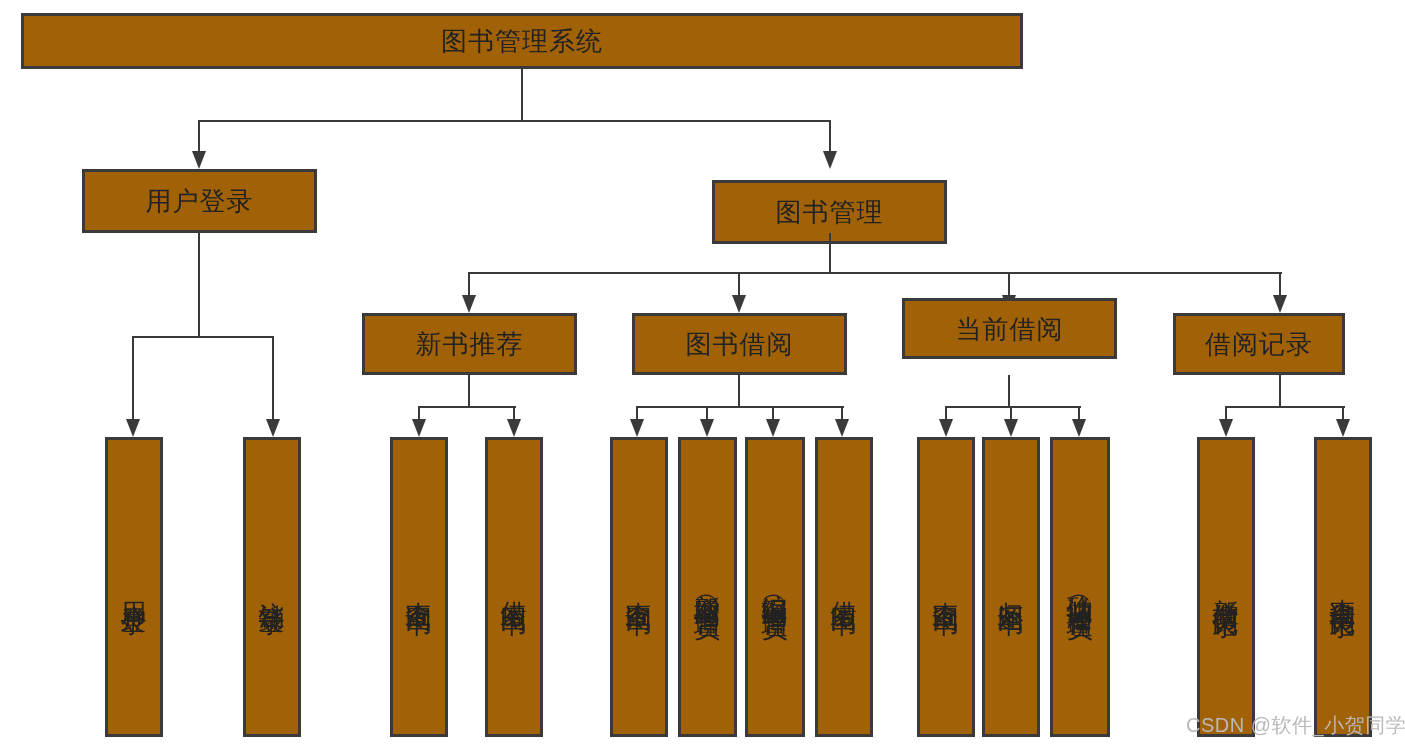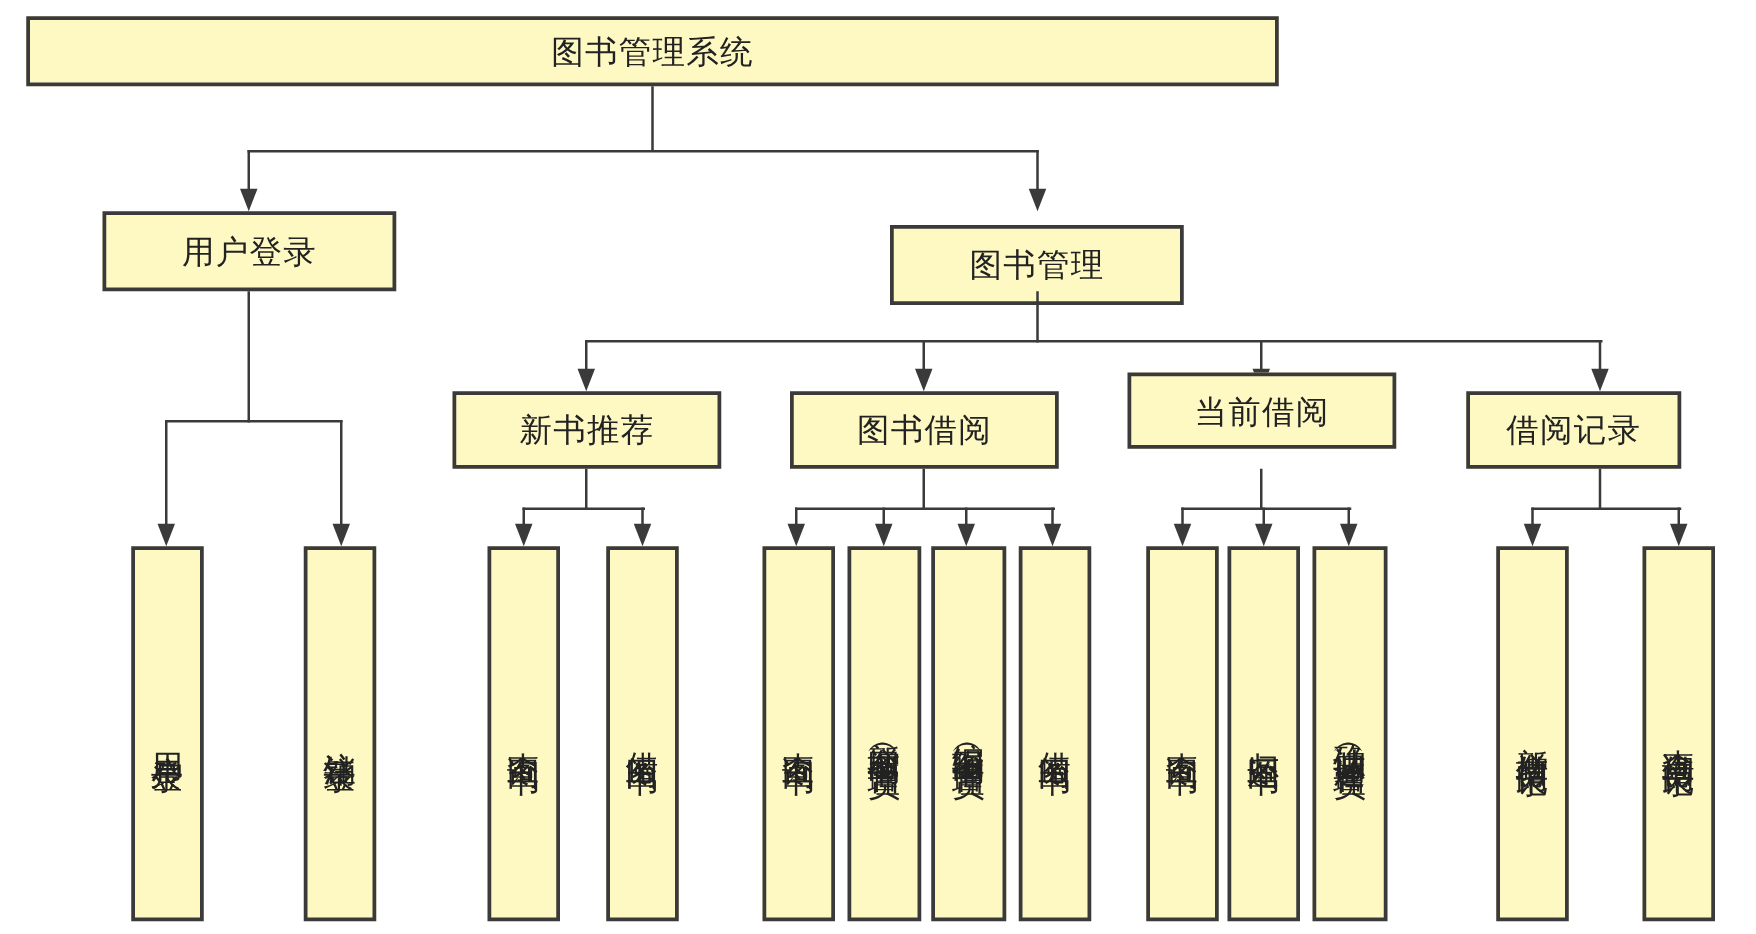--- a/index.html
+++ b/index.html
@@ -7,21 +7,21 @@
     position: relative;
     width: 1405px;
     height: 747px;
     background: #ffffff;
     font-family: "Liberation Sans", sans-serif;
     overflow: hidden;
   }
   .node {
     position: absolute;
     box-sizing: border-box;
-    background: #fef9c3;
+    background: #a16207;
     border: 3px solid #3a3a3a;
     display: flex;
     align-items: center;
     justify-content: center;
     color: #222222;
     font-size: 26px;
     letter-spacing: 1px;
     line-height: 1;
     white-space: nowrap;
   }
@@ -167,14 +167,15 @@
     <span class="vtext">确认归还（管理员）</span>
   </div>
 
   <div class="node" style="left:1197px; top:437px; width:58px; height:300px;">
     <span class="vtext">新增借阅记录</span>
   </div>
   <div class="node" style="left:1314px; top:437px; width:58px; height:300px;">
     <span class="vtext">查询借阅记录</span>
   </div>
 
+  <div class="watermark">CSDN @软件_小贺同学</div>
 
 </div>
 
 </body></html>

